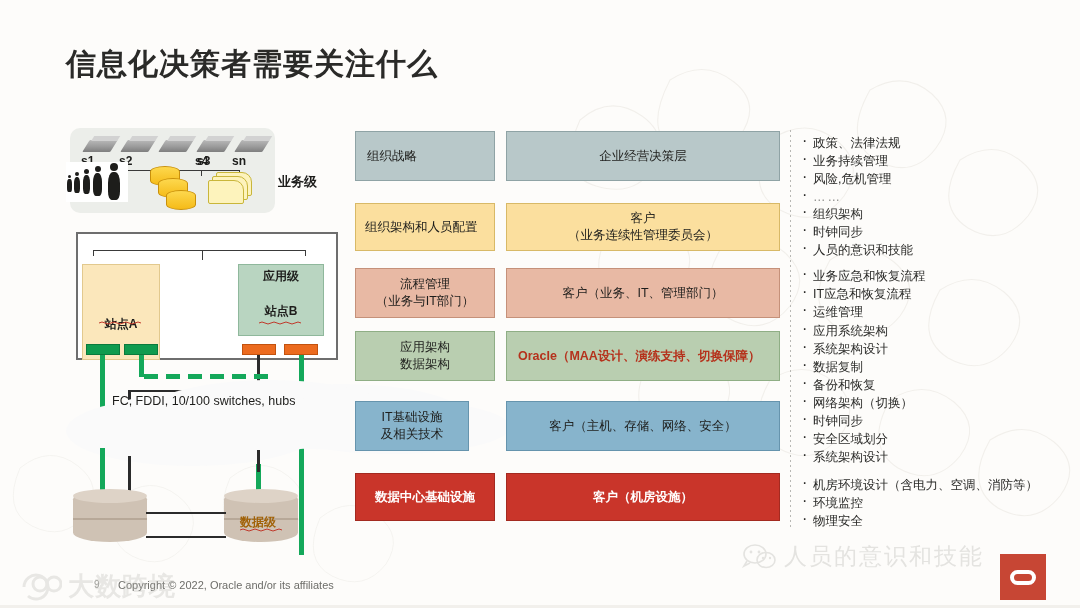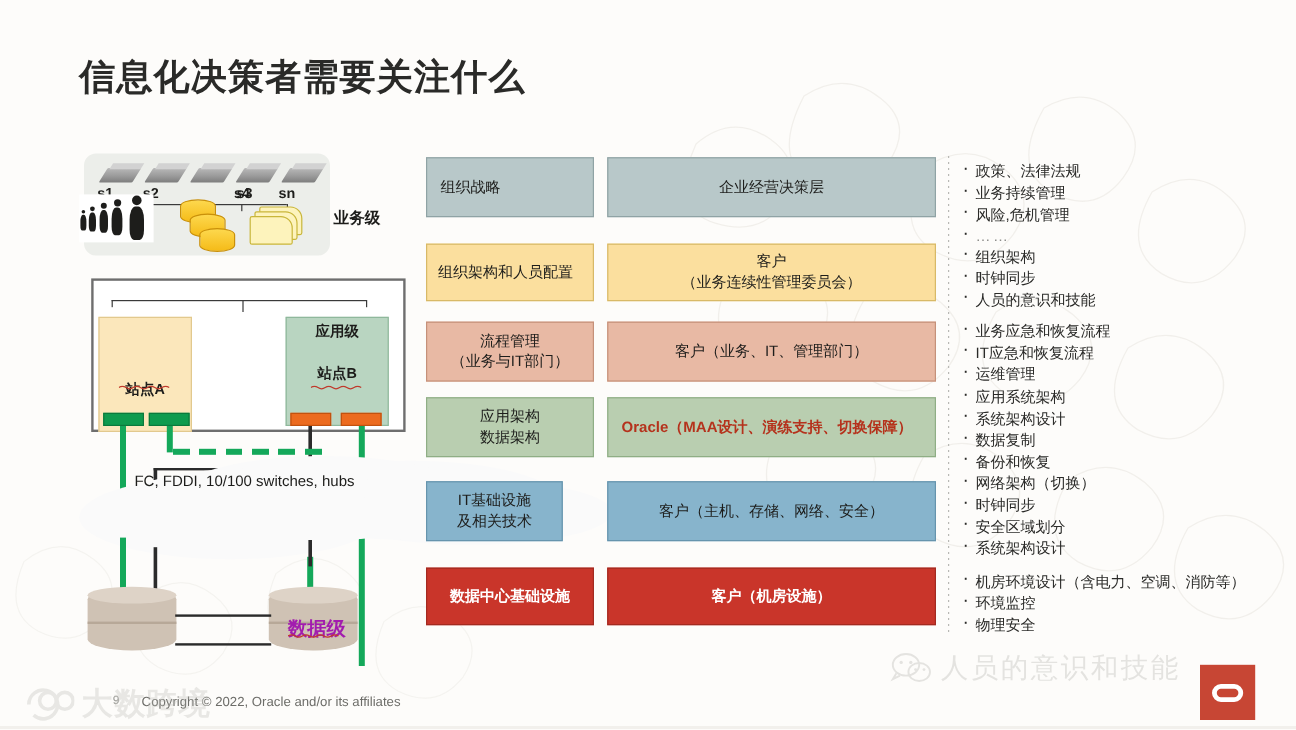--- a/index.html
+++ b/index.html
@@ -93,21 +93,21 @@
     width:262px; height:128px;
     border:2px solid #6e6e6e; background:#fff;
   }
   .site-a {
     position:absolute; left:22px; top:146px;
     width:78px; height:96px;
     background:#fbe7bb; border:1px solid #e2c98e;
   }
   .site-b {
     position:absolute; left:178px; top:146px;
-    width:86px; height:91px;
+    width:86px; height:72px;
     background:#b9d5c1; border:1px solid #8fb89c;
   }
   .site-label {
     position:absolute; width:100%; text-align:center;
     font-size:12px; font-weight:bold; color:#1d1d1b;
   }
   .squiggle { position:absolute; height:4px; width:44px; left:50%; margin-left:-22px; }
   .app-tag {
     position:absolute; left:178px; top:150px; width:86px; text-align:center;
     font-size:12px; font-weight:bold; color:#1d1d1b;
@@ -140,21 +140,21 @@
     position:absolute; width:74px; height:52px;
     background:#cfc2b4;
     border-radius: 50% / 18%;
   }
   .cyl::before{
     content:""; position:absolute; left:0; top:-1px; width:74px; height:14px;
     background:#ded3c7; border-radius:50%;
   }
   .cyl-band { position:absolute; width:74px; height:2px; background:#b7a898; }
   .data-tag {
-    position:absolute; font-size:16px; font-weight:bold; color:#a21caf;
+    position:absolute; font-size:12px; font-weight:bold; color:#a16207;
   }
   .boxrow {
     position:absolute;
     display:flex; align-items:center; justify-content:center;
     text-align:center;
     font-size:12.5px; line-height:17px; color:#1d1d1b;
     border:1px solid rgba(0,0,0,.22);
   }
   .oracle-line { color:#b5321c; font-weight:bold; }
 

